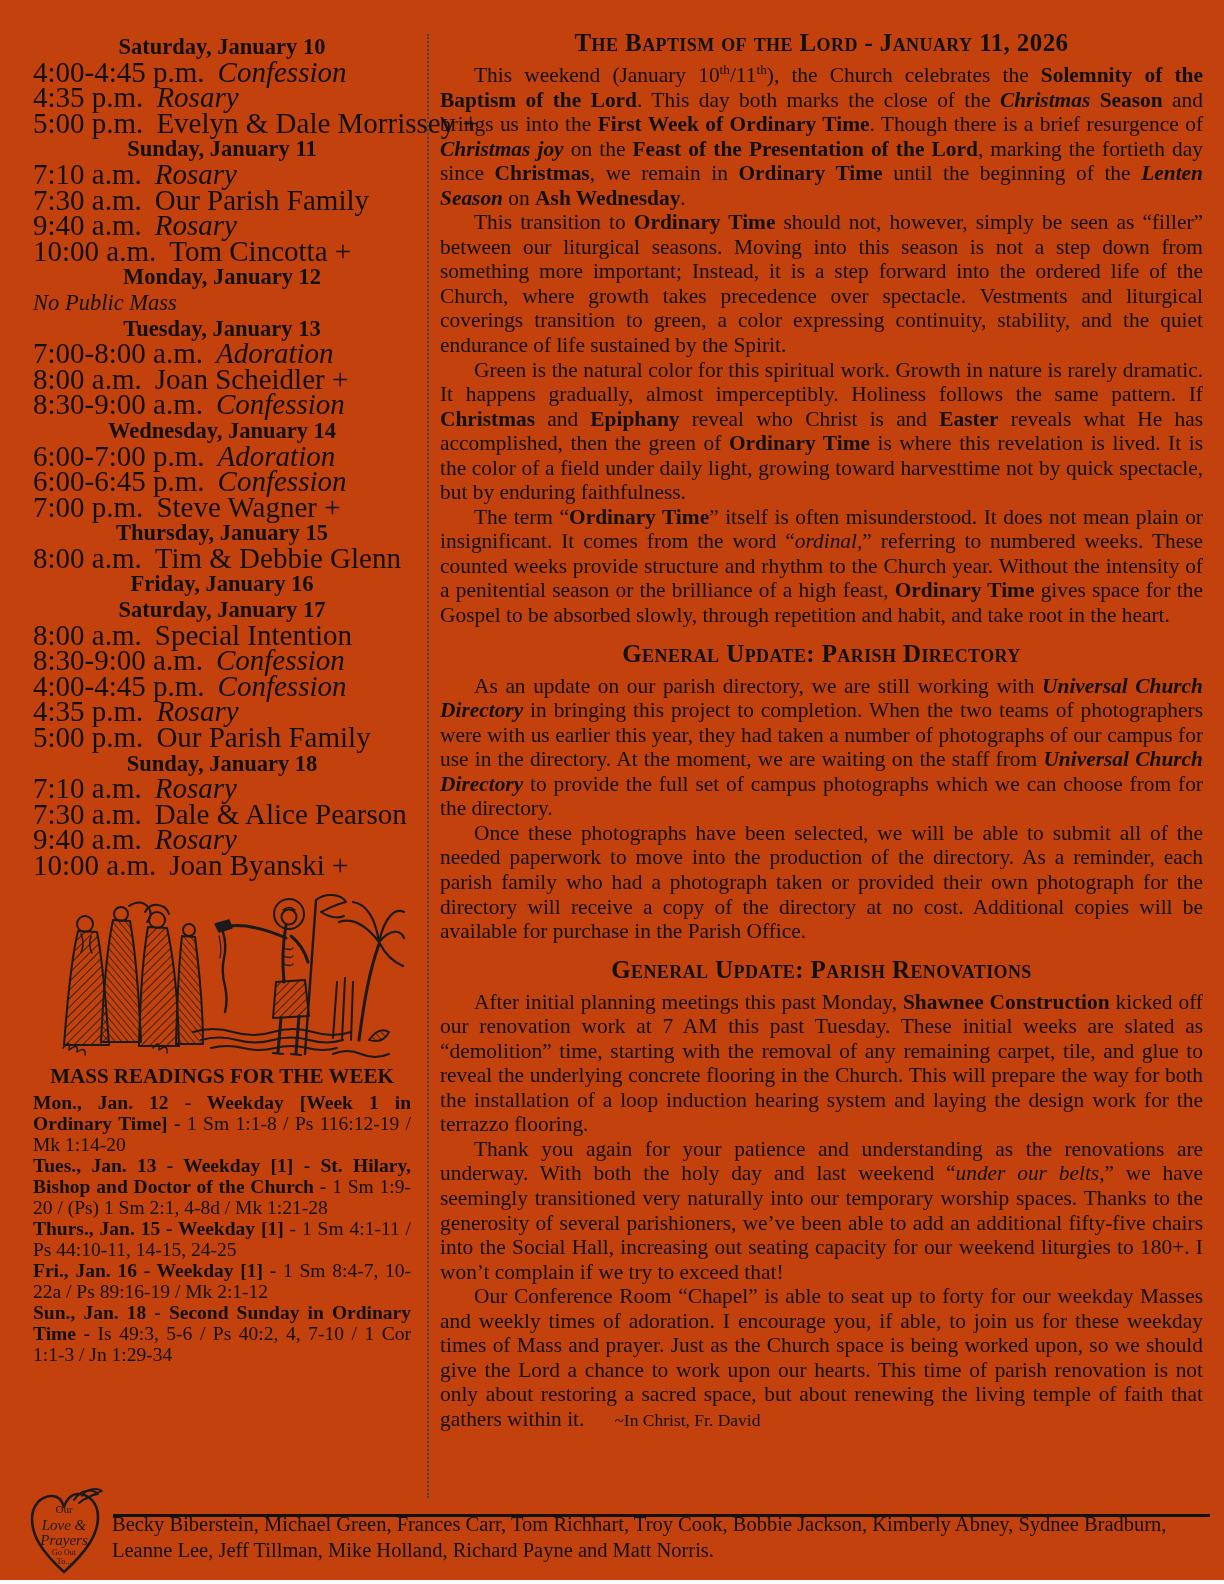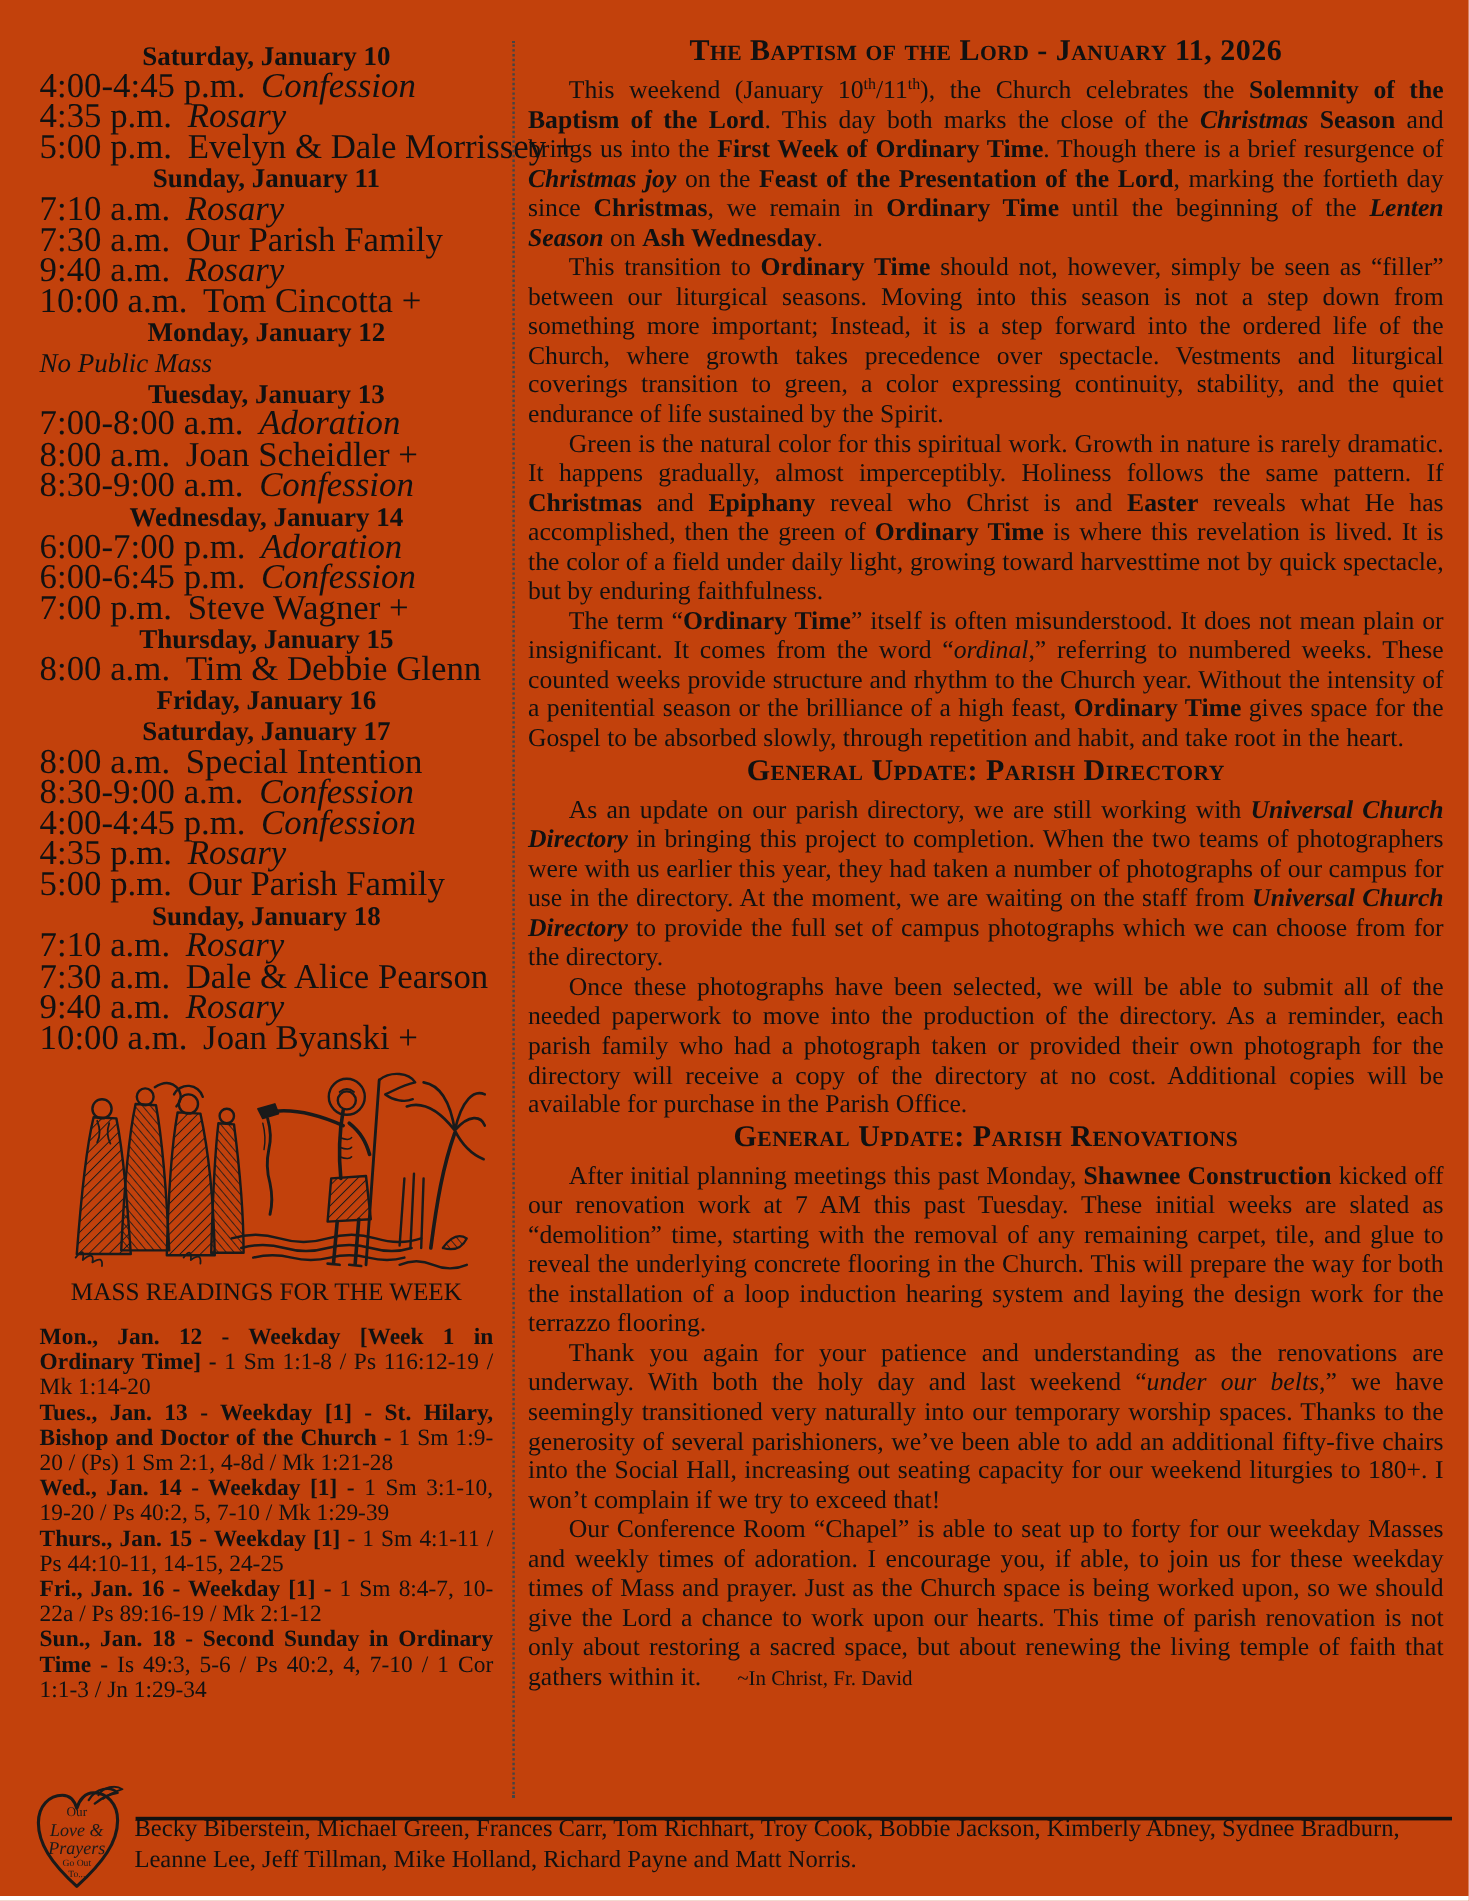--- a/index.html
+++ b/index.html
@@ -8,29 +8,29 @@
   
   .left-col{position:absolute;left:33px;top:34px;width:378px;}
   .sched-day{font-weight:bold;text-align:center;font-size:22.5px;line-height:25.6px;}
   .sched-entry{font-size:29px;line-height:25.6px;white-space:nowrap;}
   .sched-entry .desc{margin-left:13px;}
   .sched-note{font-style:italic;font-size:22.5px;line-height:25.6px;}
   .i{font-style:italic;}
   .b{font-weight:bold;}
   .bi{font-weight:bold;font-style:italic;}
   .illustration{display:block;margin:11px 0 4px 0;width:372px;height:170px;}
-  .readings-heading{text-align:center;font-weight:normal;font-size:21px;line-height:24px;margin:2px 0 16px 0;}
+  .readings-heading{text-align:center;font-weight:bold;font-size:21px;line-height:24px;margin:2px 0 4px 0;}
   .reading{font-size:19.5px;line-height:21px;text-align:justify;margin:0;}
   
   .divider{position:absolute;left:427px;top:34px;height:1464px;width:0;border-left:2px dotted #444;}
   
   .right-col{position:absolute;left:440px;top:28px;width:763px;}
   .art-title{font-size:25px;font-weight:bold;text-align:center;font-variant:small-caps;
              margin:0 0 5px 0;letter-spacing:.4px;line-height:30px;}
-  .art + .art .art-title{}
+  .art + .art .art-title{margin-top:11px;}
   .body{font-size:21.4px;line-height:24.55px;text-align:justify;margin:0;text-indent:34px;}
   .body sup{font-size:.62em;line-height:0;}
   .sig{font-size:17.5px;padding-left:30px;white-space:nowrap;}
   
   .footer{position:absolute;left:0;top:1488px;width:1224px;height:96px;}
   .logo{position:absolute;left:26px;top:0px;width:78px;height:90px;}
   .footer-rule{position:absolute;left:113px;top:26px;width:1097px;height:3px;background:#111;}
   .names{position:absolute;left:112px;top:23px;width:1102px;font-size:20.5px;line-height:26px;margin:0;}
   svg text{font-family:"Liberation Serif","DejaVu Serif",serif;}
 </style>
@@ -126,21 +126,20 @@
       <path d="M168 150 q18 -5 36 0 q18 5 36 0 q18 -5 36 0 q18 5 34 0" stroke-width="2"></path>
       <path d="M178 158 q16 -4 32 0 q16 4 32 0 q16 -4 32 0 q16 4 30 0" stroke-width="2"></path>
       <path d="M300 164 q14 -6 28 0 q14 6 28 0" stroke-width="2"></path>
     </svg>
 
     <div class="readings">
       <div class="readings-heading">MASS READINGS FOR THE WEEK</div>
       <div>
           <p class="reading"><span class="b">Mon., Jan. 12 - Weekday [Week 1 in Ordinary Time] - </span><span>1 Sm 1:1-8 / Ps 116:12-19 / Mk 1:14-20</span></p>
           <p class="reading"><span class="b">Tues., Jan. 13 - Weekday [1] - St. Hilary, Bishop and Doctor of the Church - </span><span>1 Sm 1:9-20 / (Ps) 1 Sm 2:1, 4-8d / Mk 1:21-28</span></p>
-          <p class="reading"><span class="b">Wed., Jan. 14 - Weekday [1] - </span><span>1 Sm 3:1-10, 19-20 / Ps 40:2, 5, 7-10 / Mk 1:29-39</span></p>
           <p class="reading"><span class="b">Thurs., Jan. 15 - Weekday [1] </span><span>- 1 Sm 4:1-11 / Ps 44:10-11, 14-15, 24-25</span></p>
           <p class="reading"><span class="b">Fri., Jan. 16 - Weekday [1] - </span><span>1 Sm 8:4-7, 10-22a / Ps 89:16-19 / Mk 2:1-12</span></p>
           <p class="reading"><span class="b">Sun., Jan. 18 - Second Sunday in Ordinary Time - </span><span>Is 49:3, 5-6 / Ps 40:2, 4, 7-10 / 1 Cor 1:1-3 / Jn 1:29-34</span></p>
         </div>
     </div>
   </div>
 
   <div class="divider"></div>
 
   <div class="right-col">

